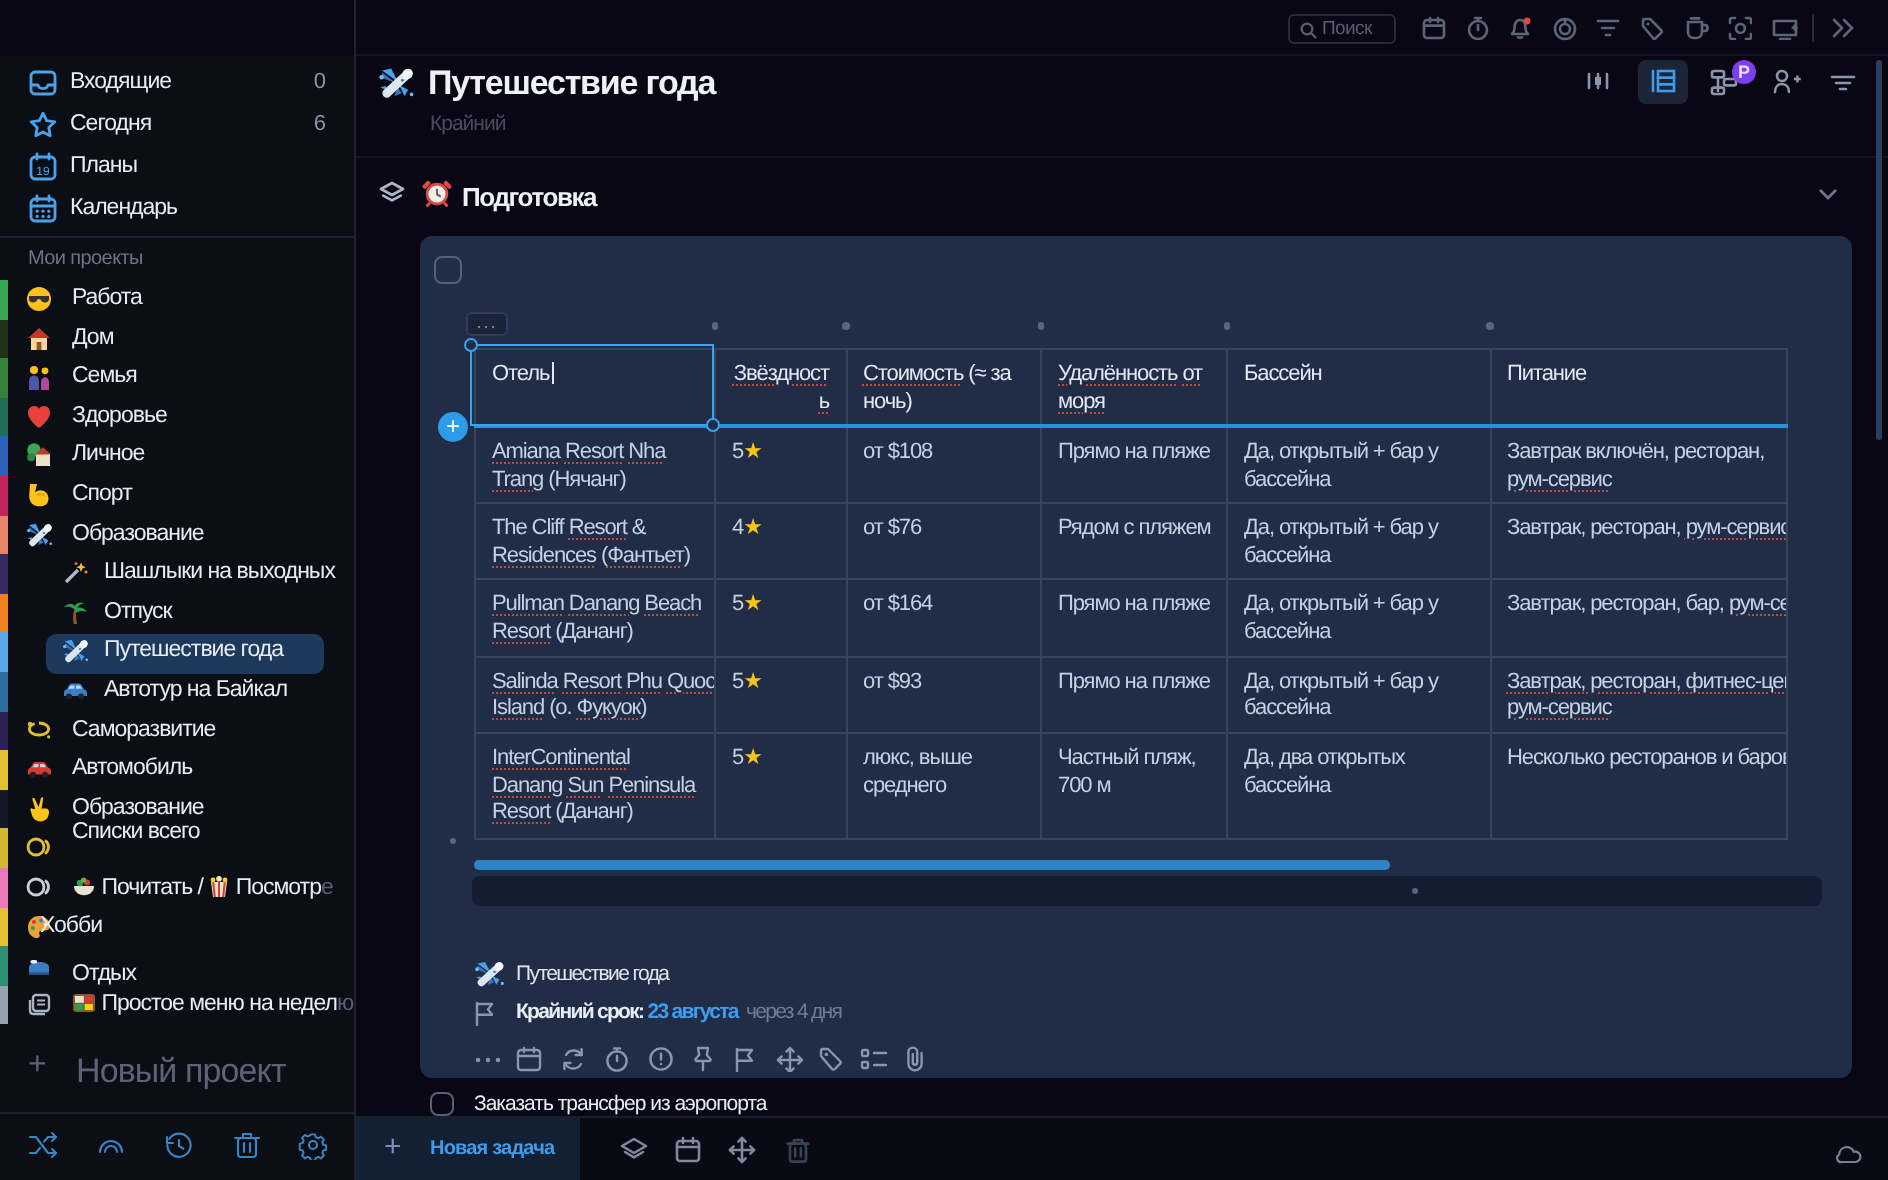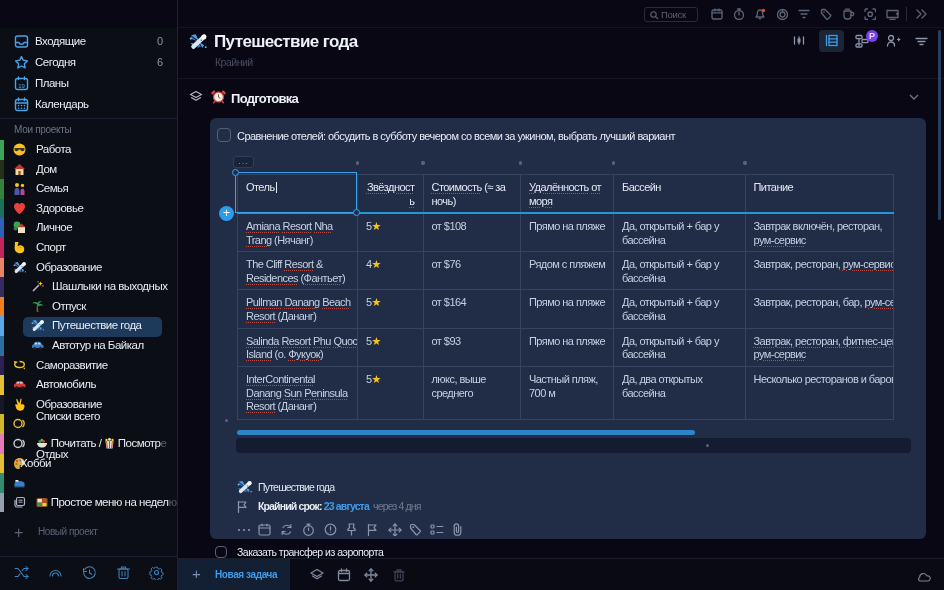--- a/index.html
+++ b/index.html
@@ -245,39 +245,39 @@
     </div>
 <div class="ab nav-t" style="left:20px;top:456.6px;white-space:nowrap;">Хобби</div>
 <div class="strip" style="top:473.2px;height:19.6px;background:#2f8f72;"></div>
 <div class="ab" style="left:13px;top:476.2px;width:14px;height:13px;">
       <svg width="13" height="13" viewBox="0 0 13 13">
         <path d="M1.5 10V7.5C1.5 6 3.7 5 6.5 5s5 1 5 2.5V10z" fill="#3a7ec8"></path>
         <rect x="2.2" y="4" width="3.4" height="1.8" rx="0.9" fill="#e8ecf4"></rect>
         <path d="M1.5 10h10v1.4h-10z" fill="#2a5a94"></path>
       </svg>
     </div>
-<div class="ab nav-t" style="left:36px;top:448px;white-space:nowrap;">Отдых</div>
+<div class="ab nav-t" style="left:36px;top:481px;white-space:nowrap;">Отдых</div>
 <div class="strip" style="top:492.8px;height:19.6px;background:#97a0ae;"></div>
 <div class="ab" style="left:13px;top:495.8px;width:14px;height:13px;">
       <svg width="13" height="13" viewBox="0 0 13 13">
         <rect x="3.5" y="1.5" width="8" height="8" rx="1.5" fill="none" stroke="#aab4c4" stroke-width="1.2"></rect>
         <path d="M2 4v5.5A1.8 1.8 0 003.8 11H9.5" fill="none" stroke="#aab4c4" stroke-width="1.2"></path>
         <path d="M5.5 4.2h4M5.5 6.2h4" stroke="#aab4c4" stroke-width="1"></path>
       </svg>
     </div>
 <div class="ab nav-t" style="left:36px;top:495.8px;white-space:nowrap;"><svg width="12" height="11" viewBox="0 0 12 11" style="vertical-align:-2px;display:inline-block">
         <rect x="0.5" y="1" width="11" height="9" rx="1.5" fill="#8a5a2a"></rect>
         <rect x="1.5" y="2" width="4.4" height="3.4" fill="#e8e2d0"></rect>
         <rect x="6.4" y="2" width="4" height="3.4" fill="#d93a30"></rect>
         <rect x="1.5" y="6" width="4.4" height="3" fill="#2d9e4f"></rect>
         <rect x="6.4" y="6" width="4" height="3" fill="#fcd21b"></rect>
       </svg> Простое меню на недел<span style="color:#555f72">ю</span></div>
 
   <div class="ab dim" style="left:14px;top:524px;font-size:16px;color:#5a6378;">+</div>
-  <div class="ab" style="left:38px;top:526px;font-size:10px;letter-spacing:-0.45px;color:#5a6378;">Новый проект</div>
+  <div class="ab" style="left:38px;top:526px;font-size:17px;letter-spacing:-0.45px;color:#5a6378;">Новый проект</div>
 
   <div class="ab" style="left:0;top:556px;width:178px;border-top:1px solid #1c2030;"></div>
   <div class="ab" style="left:14px;top:565px;width:15px;height:15px;">
       <svg width="15" height="15" viewBox="0 0 15 15">
         <path d="M1 3.5h3l6 8h4M1 11.5h3l2-2.6M8 5.8L10 3.5h4" stroke="#3a85c4" stroke-width="1.05" fill="none" stroke-linecap="round" stroke-linejoin="round"></path>
         <path d="M12 1.5l2 2-2 2M12 9.5l2 2-2 2" stroke="#3a85c4" stroke-width="1.05" fill="none" stroke-linecap="round" stroke-linejoin="round"></path>
       </svg>
     </div>
 <div class="ab" style="left:48px;top:565px;width:15px;height:15px;">
       <svg width="15" height="15" viewBox="0 0 15 15">
@@ -452,21 +452,20 @@
 <div class="ab" style="left:231px;top:91px;font-size:13px;letter-spacing:-0.7px;font-weight:bold;color:#eef2f8;">Подготовка</div>
 <div class="ab" style="left:909px;top:94px;width:10px;height:6px;" id="ic-chev">
     <svg width="10" height="6" viewBox="0 0 10 6">
       <path d="M1 1l4 4 4-4" stroke="#6b7488" stroke-width="1.4" fill="none"></path>
     </svg>
   </div>
 
 <div class="ab" id="card" style="left:210px;top:118px;width:716px;height:421px;background:#212d47;border-radius:6px;">
 
   <div class="ab" style="left:7px;top:10px;width:14px;height:14px;border:1.5px solid #566178;border-radius:4px;"></div>
-  <div class="ab" style="left:27px;top:12px;font-size:11px;letter-spacing:-0.55px;color:#e8ecf4;">Сравнение отелей: обсудить в субботу вечером со всеми за ужином, выбрать лучший вариант</div>
 
   <div class="ab" style="left:23px;top:38px;width:21px;height:12px;background:#1a2438;border:1px solid #303c58;border-radius:3px;color:#8a93a8;font-size:9px;line-height:8px;text-align:center;letter-spacing:1px;">...</div>
 
   <div class="ab" style="left:145.5px;top:43px;width:3.5px;height:3.5px;border-radius:50%;background:#5a647a;"></div>
 <div class="ab" style="left:211.0px;top:43px;width:3.5px;height:3.5px;border-radius:50%;background:#5a647a;"></div>
 <div class="ab" style="left:308.5px;top:43px;width:3.5px;height:3.5px;border-radius:50%;background:#5a647a;"></div>
 <div class="ab" style="left:401.5px;top:43px;width:3.5px;height:3.5px;border-radius:50%;background:#5a647a;"></div>
 <div class="ab" style="left:533.0px;top:43px;width:3.5px;height:3.5px;border-radius:50%;background:#5a647a;"></div>
 
   <div id="tableport" class="ab" style="left:27px;top:56px;width:657px;height:246px;overflow:hidden;border-bottom:1px solid #36455f;border-right:1px solid #36455f;">

